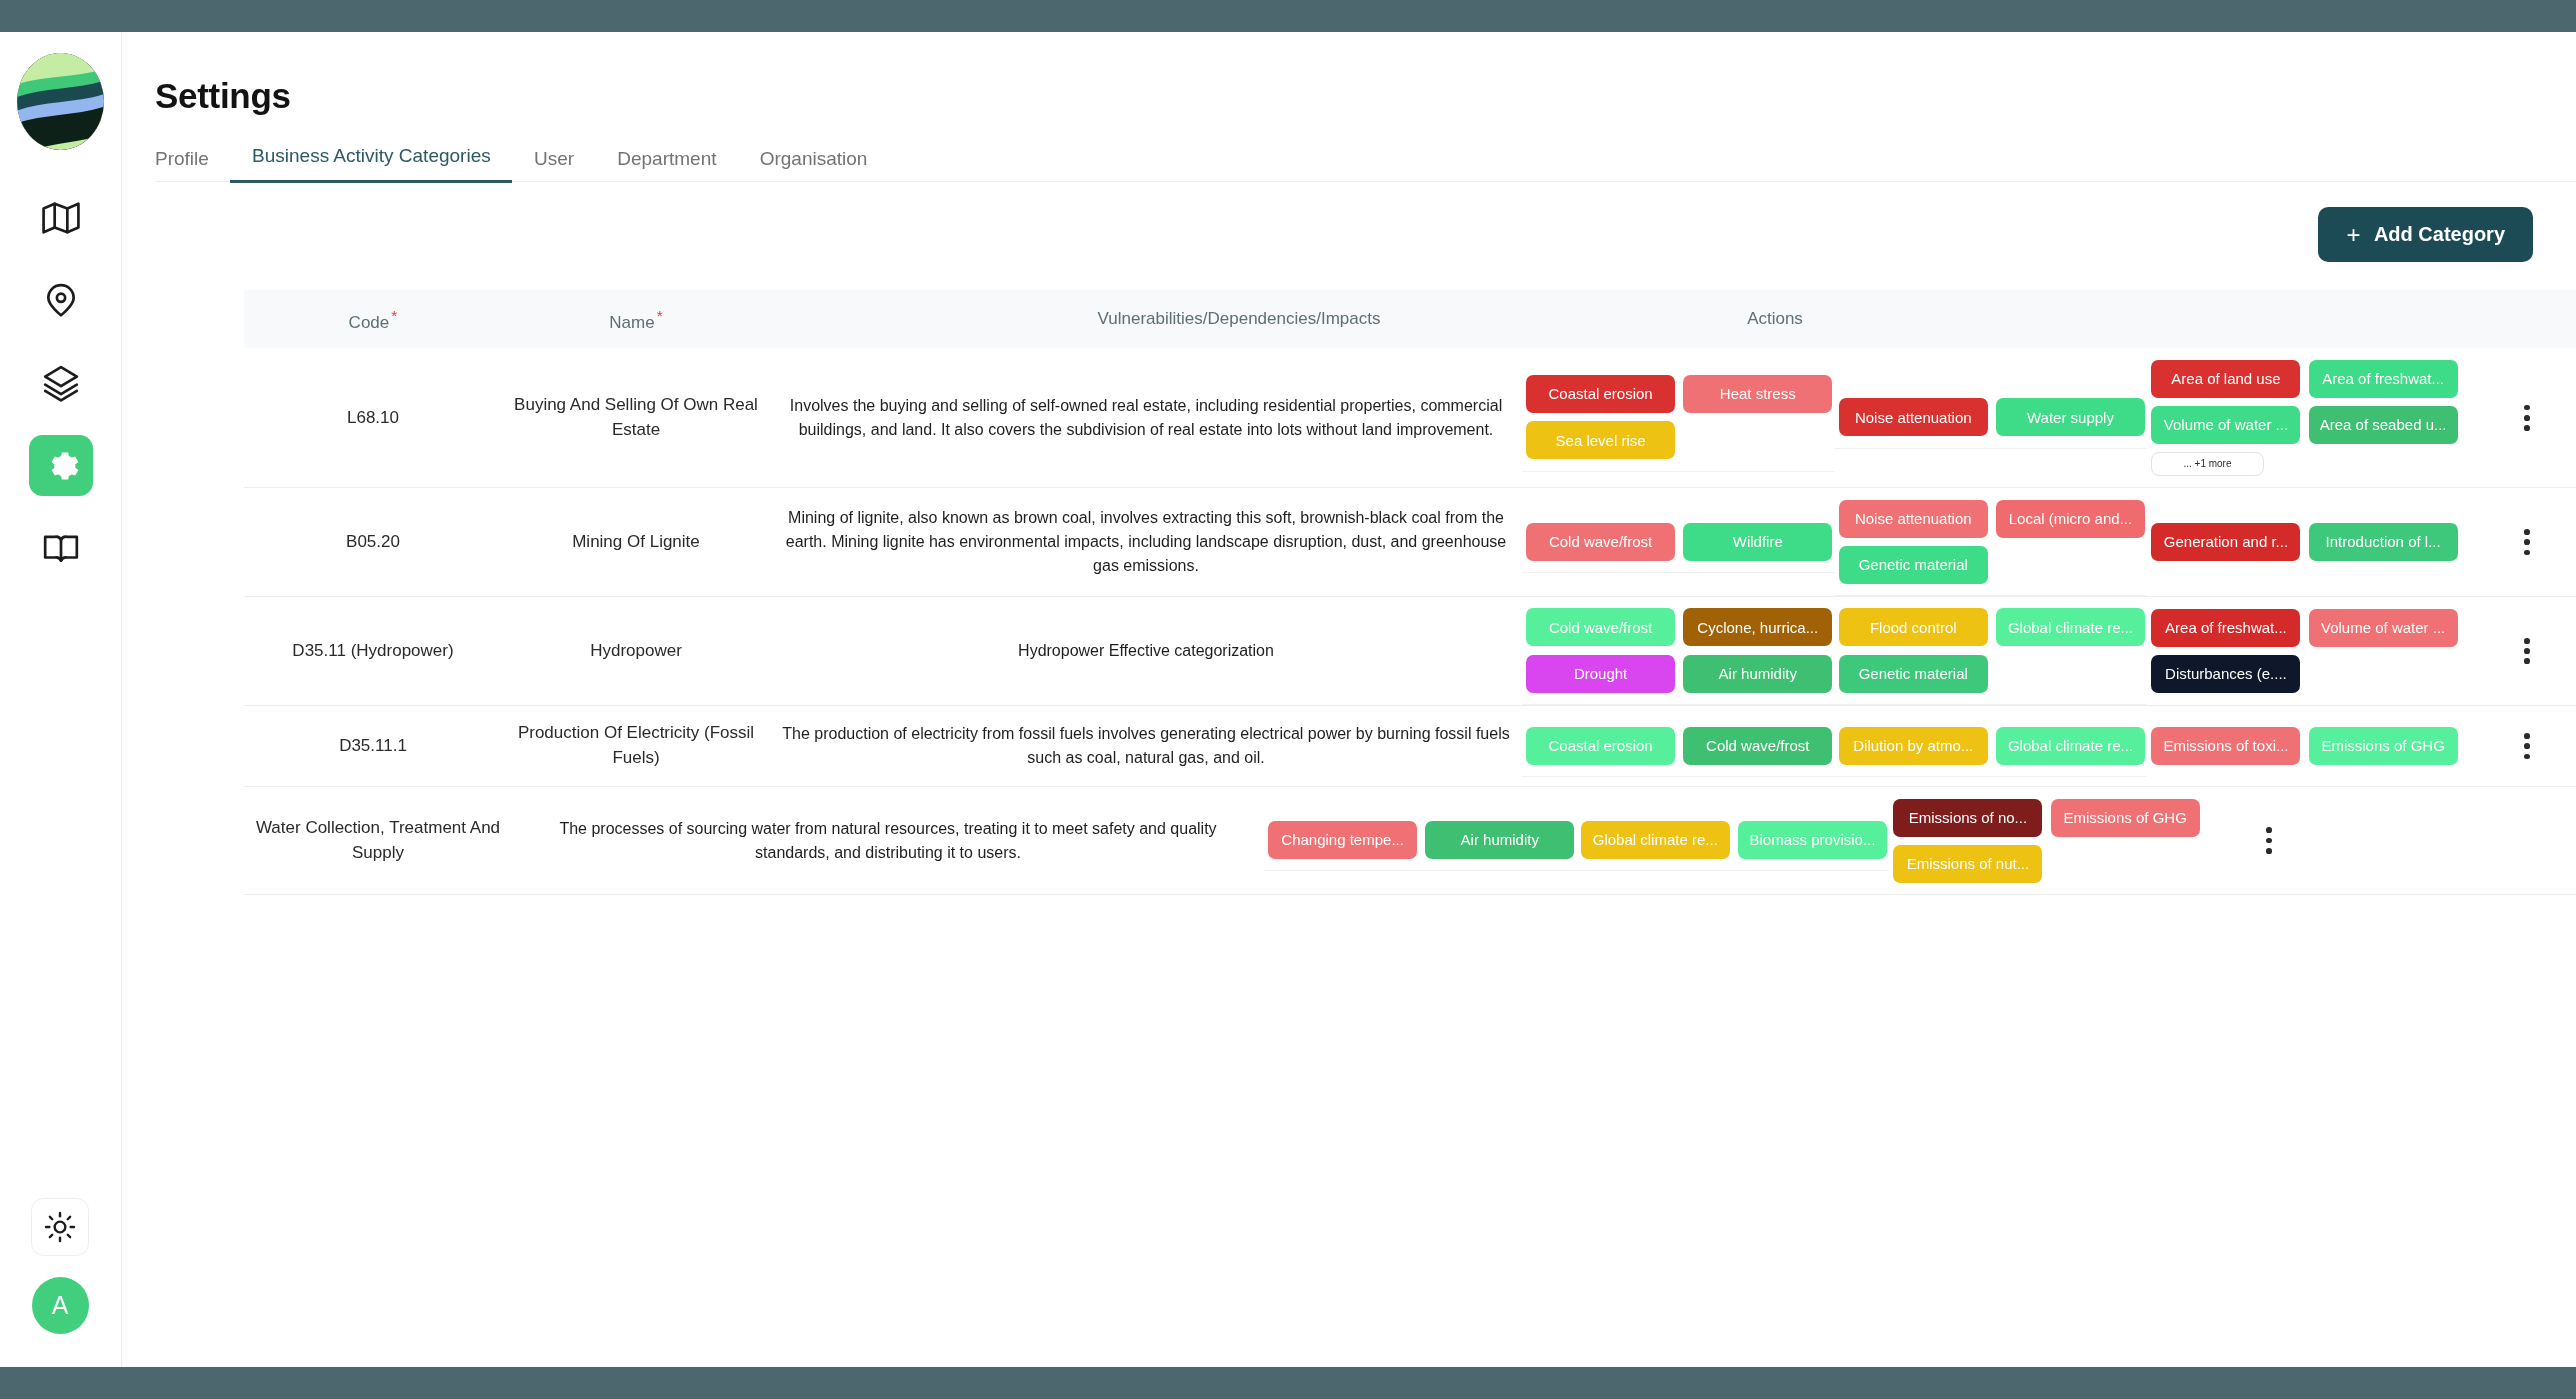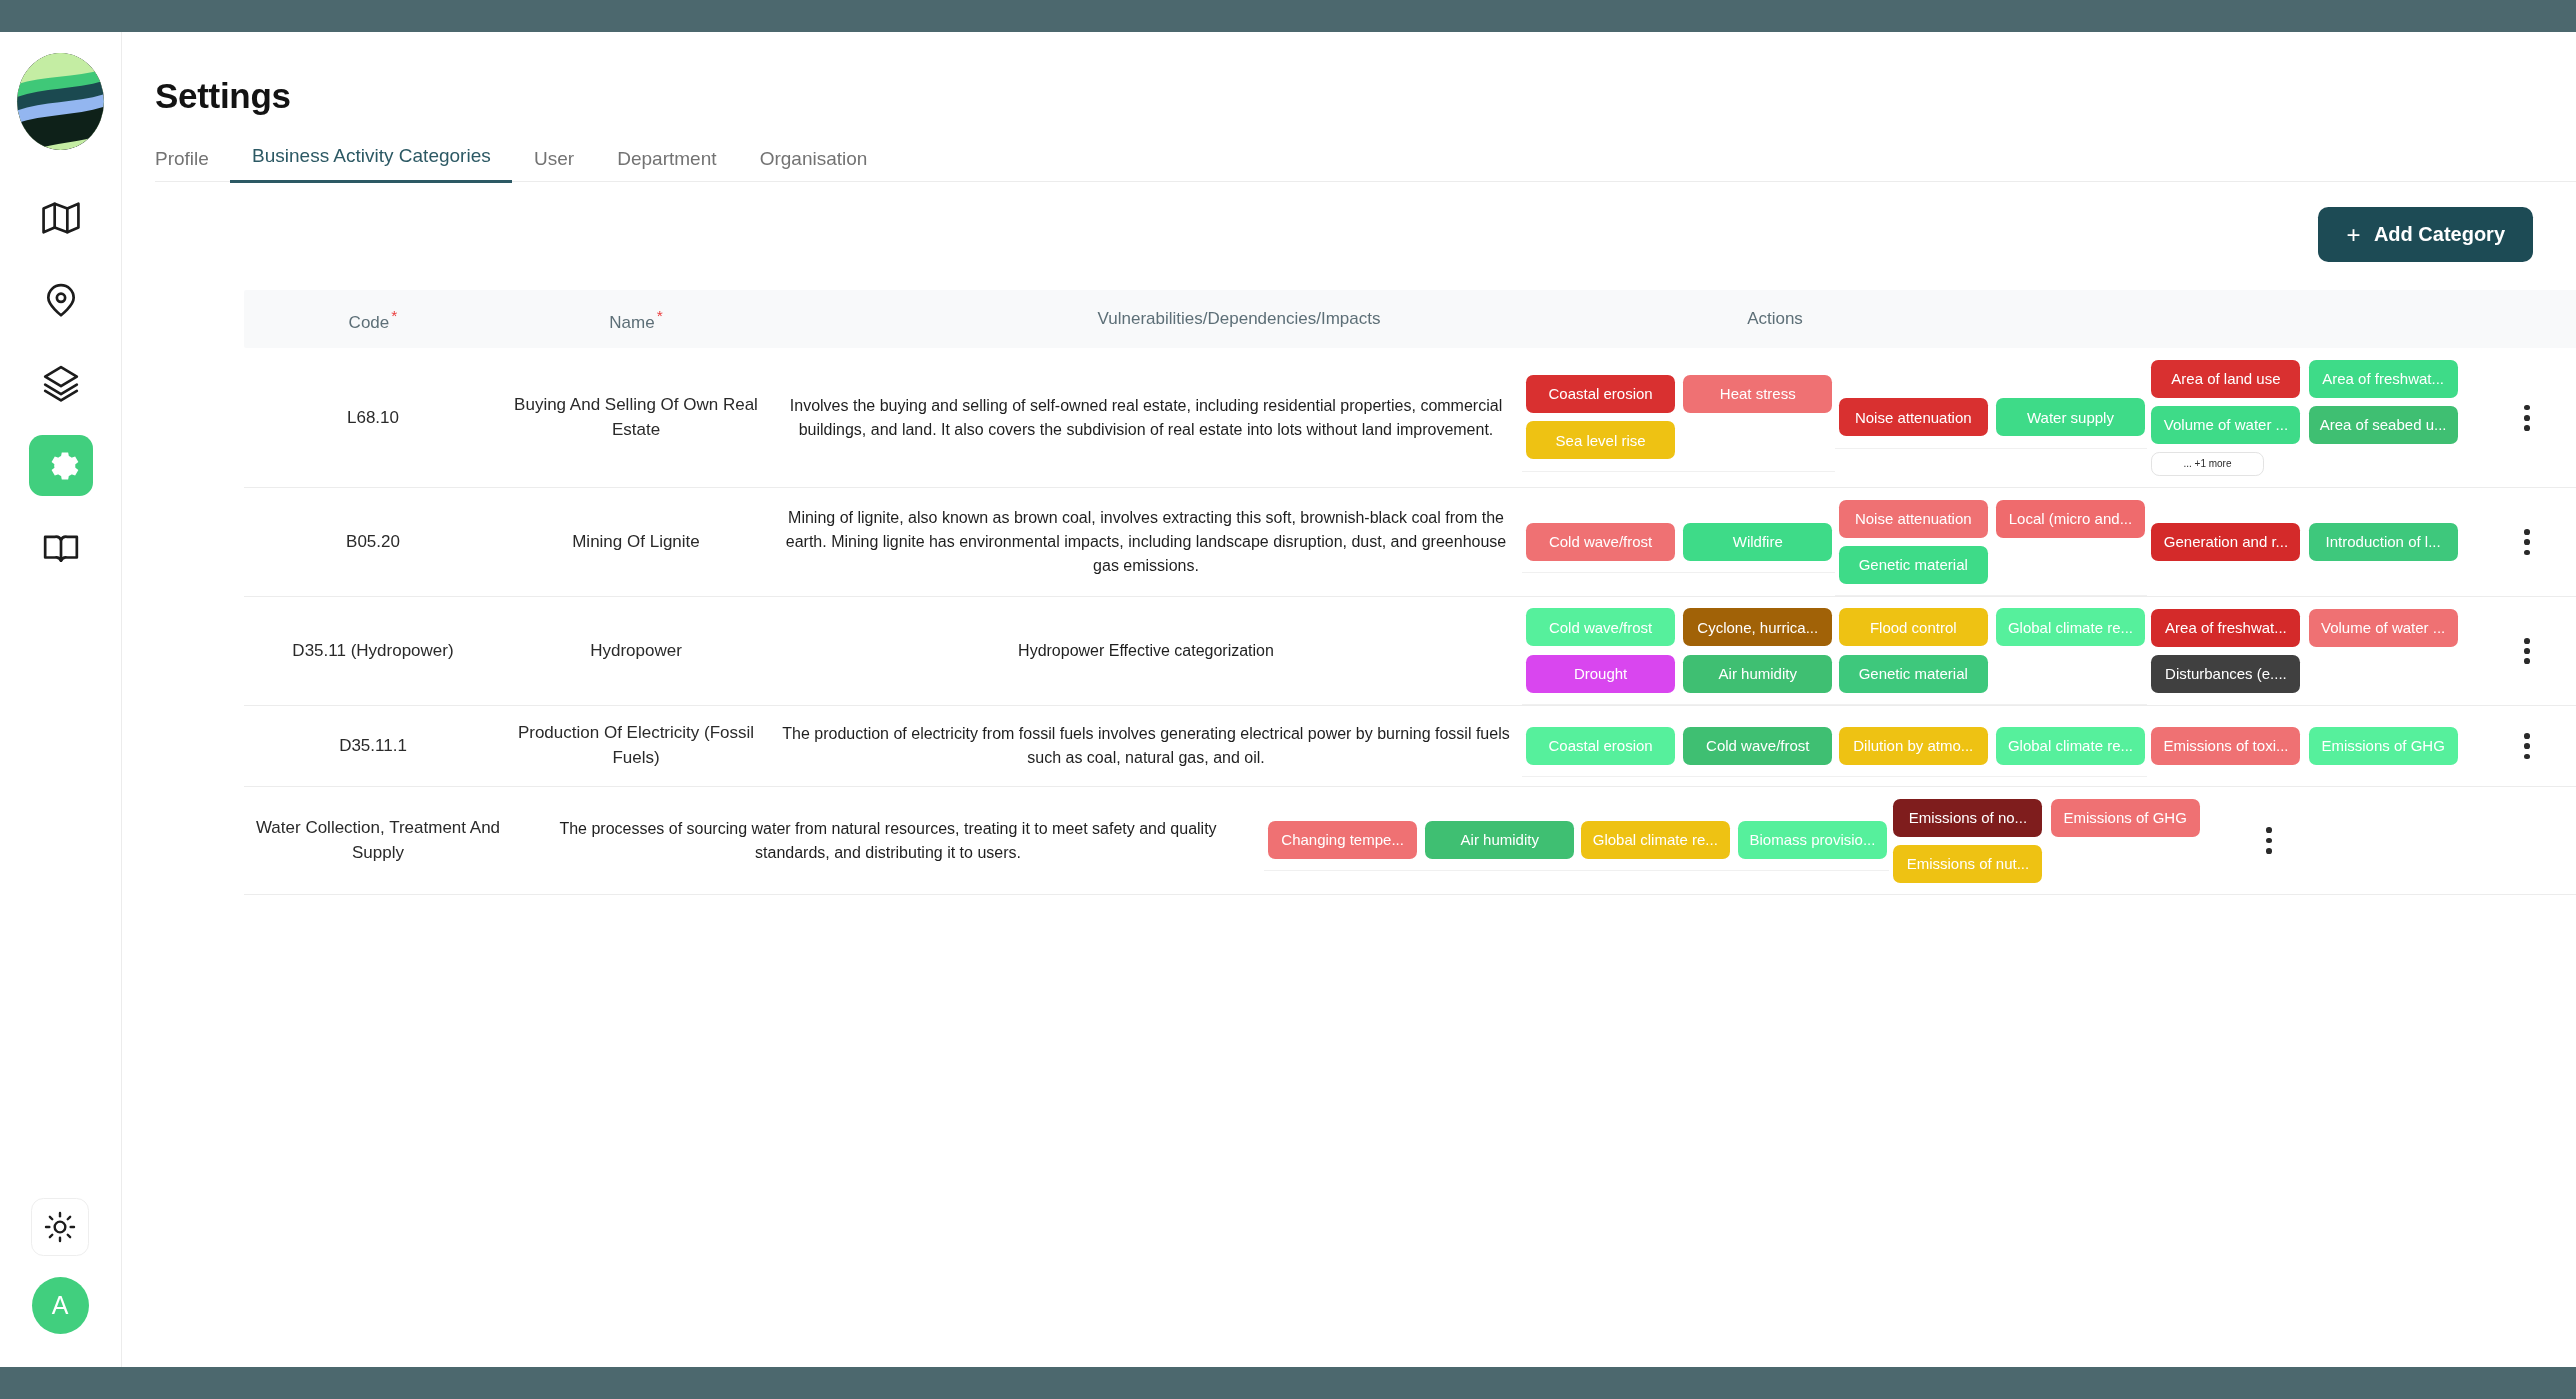--- a/index.html
+++ b/index.html
@@ -328,21 +328,21 @@
                 <div class="tag w-fixed" style="background: rgb(63, 191, 114);">Air humidity</div>
               </div>
               <div class="taggroup">
                 <div class="tag w-fixed" style="background: rgb(238, 194, 19);">Flood control</div>
                 <div class="tag w-fixed" style="background: rgb(86, 240, 156);">Global climate re...</div>
                 <div class="tag w-fixed" style="background: rgb(62, 200, 124);">Genetic material</div>
               </div>
               <div class="taggroup">
                 <div class="tag w-fixed" style="background: rgb(212, 42, 42);">Area of freshwat...</div>
                 <div class="tag w-fixed" style="background: rgb(239, 113, 115);">Volume of water ...</div>
-                <div class="tag w-fixed" style="background: #404040;">Disturbances (e....</div>
+                <div class="tag w-fixed" style="background: #0f172a;">Disturbances (e....</div>
               </div>
             </div>
             <div class="td act col-act">
               <div class="kebab">
                 <i></i>
                 <i></i>
                 <i></i>
               </div>
             </div>
           </div>

